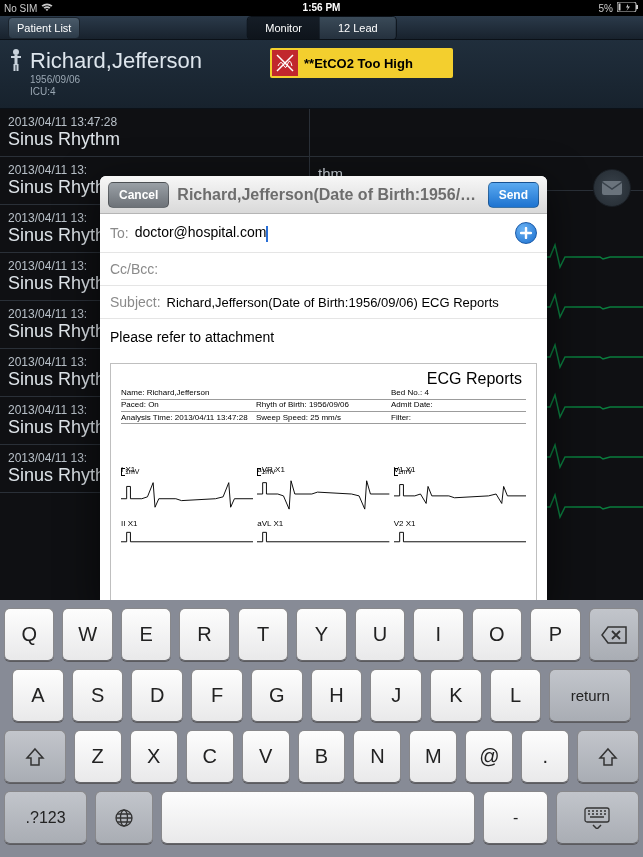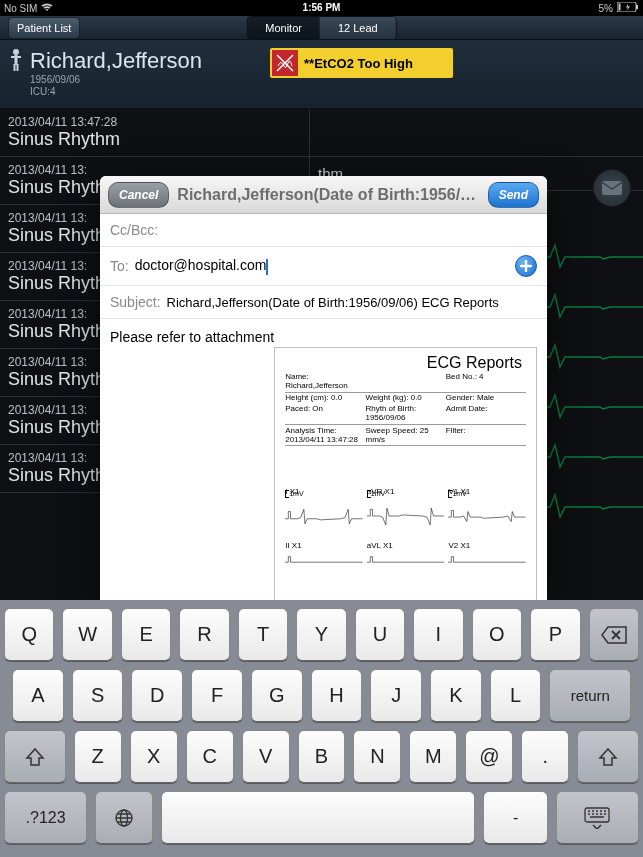--- a/index.html
+++ b/index.html
@@ -33,30 +33,30 @@
   .li-ts { font-size: 12px; color: #b8c0c8; }
   .li-label { font-size: 18px; color: #dfe5ea; }
   .right-pane { position: absolute; left: 310px; right: 0; top: 0; bottom: 0; }
   .right-row { border-bottom: 1px solid #2a3038; padding: 8px; color: #cfd6dd; font-size: 15px; }
   .ecg-trace { position: absolute; left: 0; right: 0; height: 36px; }
   .mail-icon-btn { position: absolute; right: 12px; top: 60px; width: 38px; height: 38px; border-radius: 50%; background: radial-gradient(#3a434c, #232a31); display: flex; align-items: center; justify-content: center; border: 1px solid #1a1f25; }
 
   
   .modal { position: absolute; top: 176px; left: 100px; width: 447px; height: 430px; background: #fff; border-radius: 6px; box-shadow: 0 10px 40px rgba(0,0,0,.6); overflow: hidden; display: flex; flex-direction: column; }
   .modal-header { height: 38px; background: linear-gradient(#f7f7f7, #d9d9d9); border-bottom: 1px solid #b5b5b5; display: flex; align-items: center; padding: 0 8px; gap: 8px; }
-  .mh-btn { font-size: 12px; font-weight: 600; color: #fff; border-radius: 10px; padding: 5px 10px; border: 1px solid rgba(0,0,0,.3); cursor: pointer; font-style: italic; }
+  .mh-btn { font-size: 12px; font-weight: 600; color: #fff; border-radius: 5px; padding: 5px 10px; border: 1px solid rgba(0,0,0,.3); cursor: pointer; }
   .mh-cancel { background: linear-gradient(#9aa0a6, #6d7278); }
   .mh-send { background: linear-gradient(#5aa9f0, #1e73d0); }
   .mh-title { flex: 1; font-size: 16px; font-weight: 700; color: #6d6d6d; white-space: nowrap; overflow: hidden; text-overflow: ellipsis; }
   .field-row { display: flex; align-items: center; padding: 8px 10px; border-bottom: 1px solid #e5e5e5; font-size: 14px; gap: 6px; }
   .field-label { color: #8a8a8a; }
   .field-input { flex: 1; border: none; outline: none; font-size: 14px; color: #000; }
   .cursor { display: inline-block; width: 2px; height: 16px; background: #2a6fd6; vertical-align: middle; }
   .add-btn { width: 22px; height: 22px; border-radius: 50%; background: radial-gradient(circle at 35% 30%, #6ab2f3, #1b6fcf); color: #fff; display: flex; align-items: center; justify-content: center; border: 1px solid #1a5aa8; font-weight: 900; cursor: pointer; }
-  .body-area { flex: 1; padding: 10px 10px 0 10px; overflow: hidden; font-size: 14px; display: flex; }
+  .body-area { flex: 1; padding: 10px 10px 0 10px; overflow: hidden; font-size: 14px; display: flex; flex-direction: column; }
   .attachment { margin-top: 18px; flex: 1; border: 1px solid #bfbfbf; padding: 6px 10px 0 10px; font-size: 9px; color: #000; position: relative; }
   .att-title { text-align: right; font-size: 16px; font-family: Arial; padding-right: 4px; }
   .att-head { display: flex; font-size: 8px; border-bottom: 1px solid #9c9c9c; padding-bottom: 2px; }
   .att-col { flex: 1; }
   .att-sub { display: flex; font-size: 8px; border-bottom: 1px solid #9c9c9c; padding: 1px 0; }
   .leads-row { display: flex; margin-top: 6px; gap: 4px; }
   .lead { flex: 1; position: relative; height: 52px; }
   .lead-top { font-size: 8px; margin-top: 35px; }
   .lead-bot { font-size: 7px; position: absolute; bottom: 6px; left: 0; }
 
@@ -198,49 +198,44 @@
   </div>
 </div>
 
 <div class="modal">
   <div class="modal-header">
     <button class="mh-btn mh-cancel">Cancel</button>
     <div class="mh-title">Richard,Jefferson(Date of Birth:1956/0...</div>
     <button class="mh-btn mh-send">Send</button>
   </div>
   <div class="field-row">
-    <span class="field-label">Cc/Bcc:</span>
-  </div>
-  <div class="field-row">
     <span class="field-label">To:</span>
     <span><span>doctor@hospital.com</span><span class="cursor"></span></span>
     <span style="flex:1"></span>
     <span class="add-btn">
       <svg width="12" height="12" viewBox="0 0 12 12">
           <path d="M6 1 V11 M1 6 H11" stroke="#fff" stroke-width="2.4" stroke-linecap="round"></path>
         </svg>
     </span>
+  </div>
+  <div class="field-row">
+    <span class="field-label">Cc/Bcc:</span>
   </div>
   <div class="field-row">
     <span class="field-label">Subject:</span>
     <span class="field-input" style="font-size:13px">Richard,Jefferson(Date of Birth:1956/09/06) ECG Reports</span>
   </div>
   <div class="body-area">
     <div>Please refer to attachment</div>
     <div class="attachment">
       <div class="att-title">ECG Reports</div>
       <div class="att-head">
         <div class="att-col"><span>Name:</span> <span>Richard,Jefferson</span></div>
         <div class="att-col"></div>
         <div class="att-col"><span>Bed No.:</span> <span>4</span></div>
-      </div>
-      <div class="att-head" style="border:none">
-        <div class="att-col"><span>Height (cm):</span> <span>0.0</span></div>
-        <div class="att-col"><span>Weight (kg):</span> <span>0.0</span></div>
-        <div class="att-col"><span>Gender:</span> <span>Male</span></div>
       </div>
       <div class="att-head">
         <div class="att-col"><span>Paced:</span> <span>On</span></div>
         <div class="att-col"><span>Rhyth of Birth:</span> <span>1956/09/06</span></div>
         <div class="att-col"><span>Admit Date:</span></div>
       </div>
       <div class="att-sub">
         <div class="att-col"><span>Analysis Time:</span> <span>2013/04/11 13:47:28</span></div>
         <div class="att-col"><span>Sweep Speed:</span> <span>25 mm/s</span></div>
         <div class="att-col"><span>Filter:</span></div>

